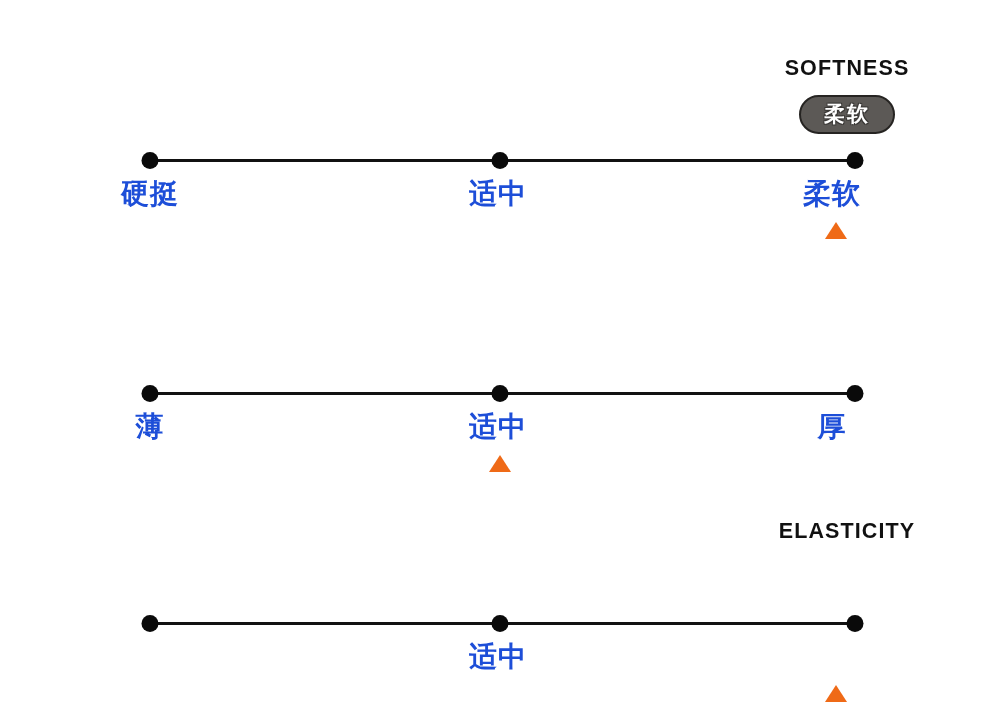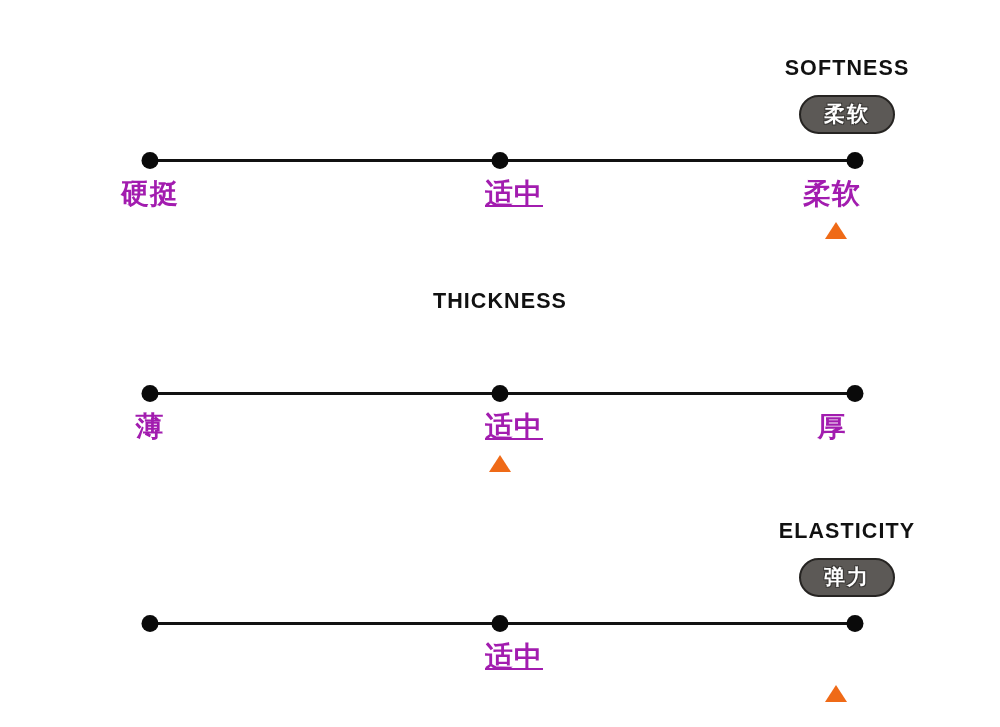--- a/index.html
+++ b/index.html
@@ -110,27 +110,27 @@
     top: 178px;
     height: 38px;
   }
   .tick-label {
     position: absolute;
     top: 0;
     width: 220px;
     text-align: center;
     font-size: 28px;
     font-weight: bold;
-    color: #a21caf;
+    color: #1d4ed8;
     line-height: 1.15;
     letter-spacing: 1px;
     white-space: nowrap;
   }
   .tick-label.t-start { left: 40px; }
-  .tick-label.t-mid   { left: 404px; text-decoration: underline; }
+  .tick-label.t-mid   { left: 388px; }
   .tick-label.t-end   { left: 722px; }
 
   
   .marker-row {
     position: absolute;
     left: 0;
     width: 1000px;
     top: 222px;
     height: 20px;
   }
@@ -173,21 +173,20 @@
     </div>
 
     <div class="marker-row">
       <div class="marker-tri m-end"></div>
     </div>
   </div>
 
   <div class="scale-group g2">
 
     <div class="heading-block align-center">
-      <div class="metric-title">THICKNESS</div>
     </div>
 
     <div class="track-wrap">
       <div class="track-line"></div>
       <div class="track-dot p-start"></div>
       <div class="track-dot p-mid"></div>
       <div class="track-dot p-end"></div>
     </div>
 
     <div class="tick-row">
@@ -198,21 +197,20 @@
 
     <div class="marker-row">
       <div class="marker-tri m-mid"></div>
     </div>
   </div>
 
   <div class="scale-group g3">
 
     <div class="heading-block align-right">
       <div class="metric-title">ELASTICITY</div>
-      <div class="metric-pill">弹力</div>
     </div>
 
     <div class="track-wrap">
       <div class="track-line"></div>
       <div class="track-dot p-start"></div>
       <div class="track-dot p-mid"></div>
       <div class="track-dot p-end"></div>
     </div>
 
     <div class="tick-row">

